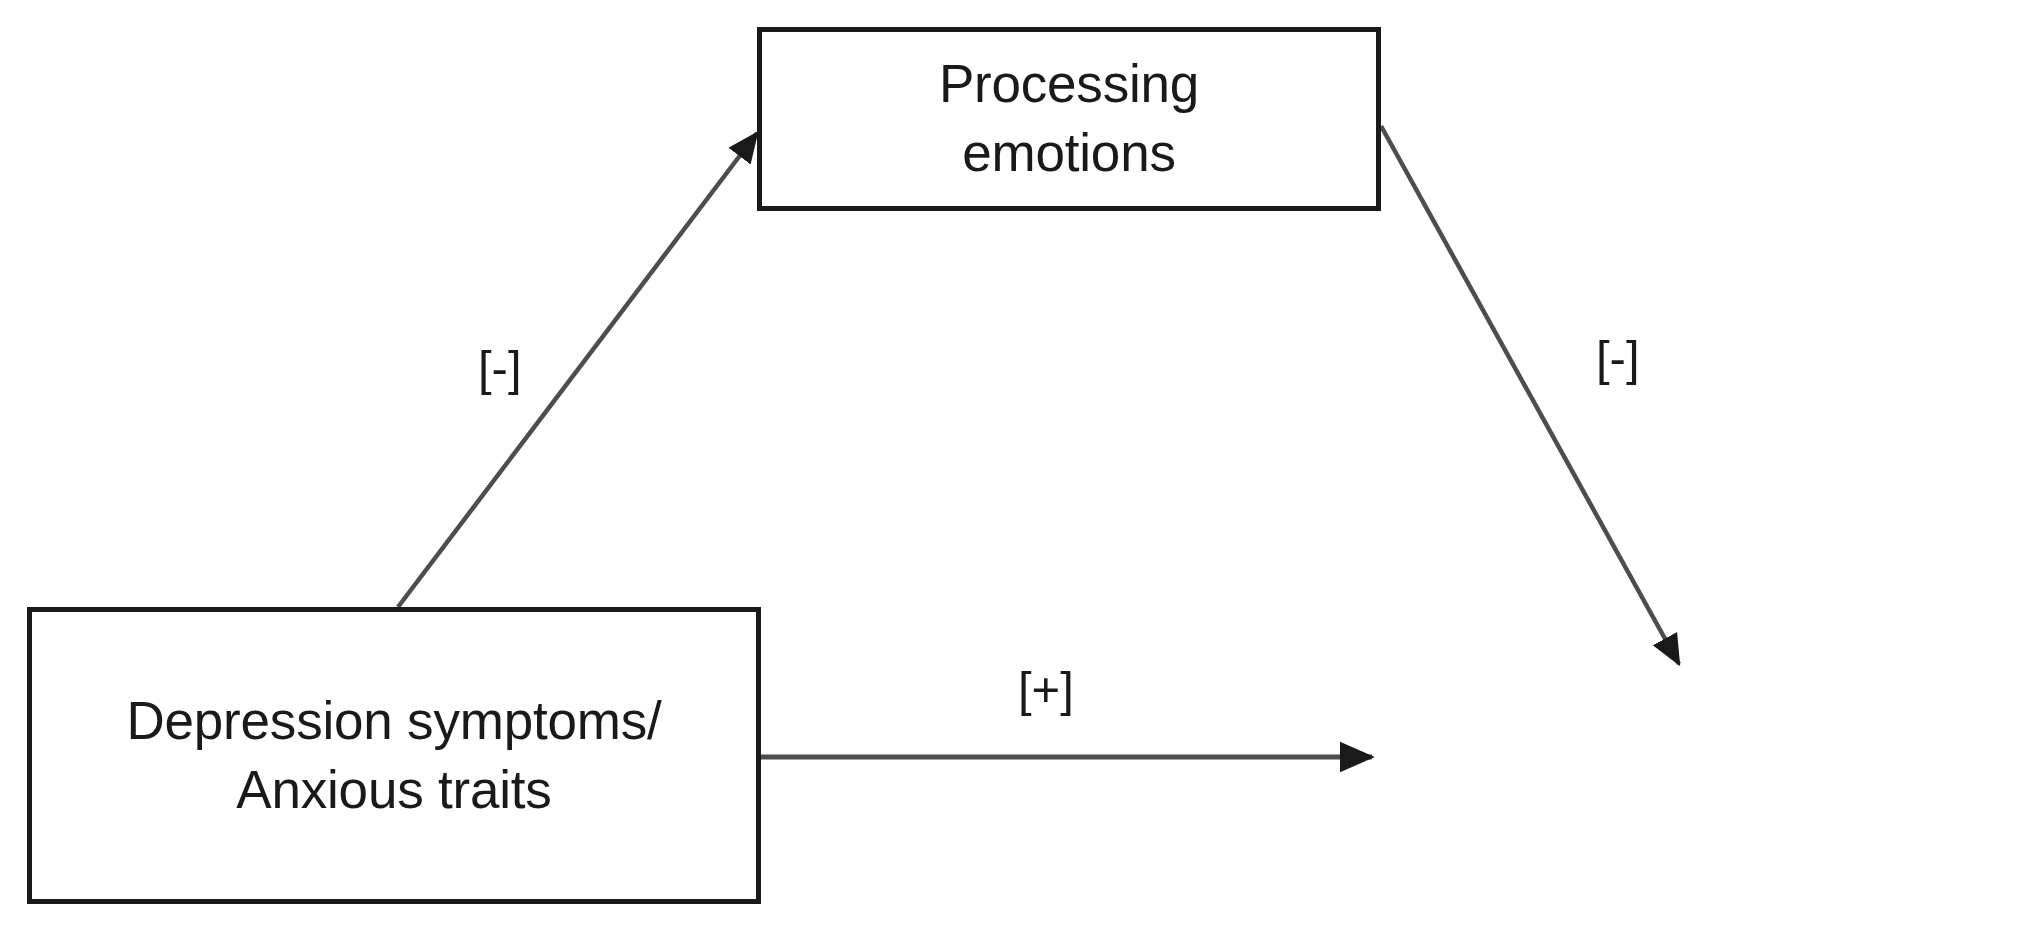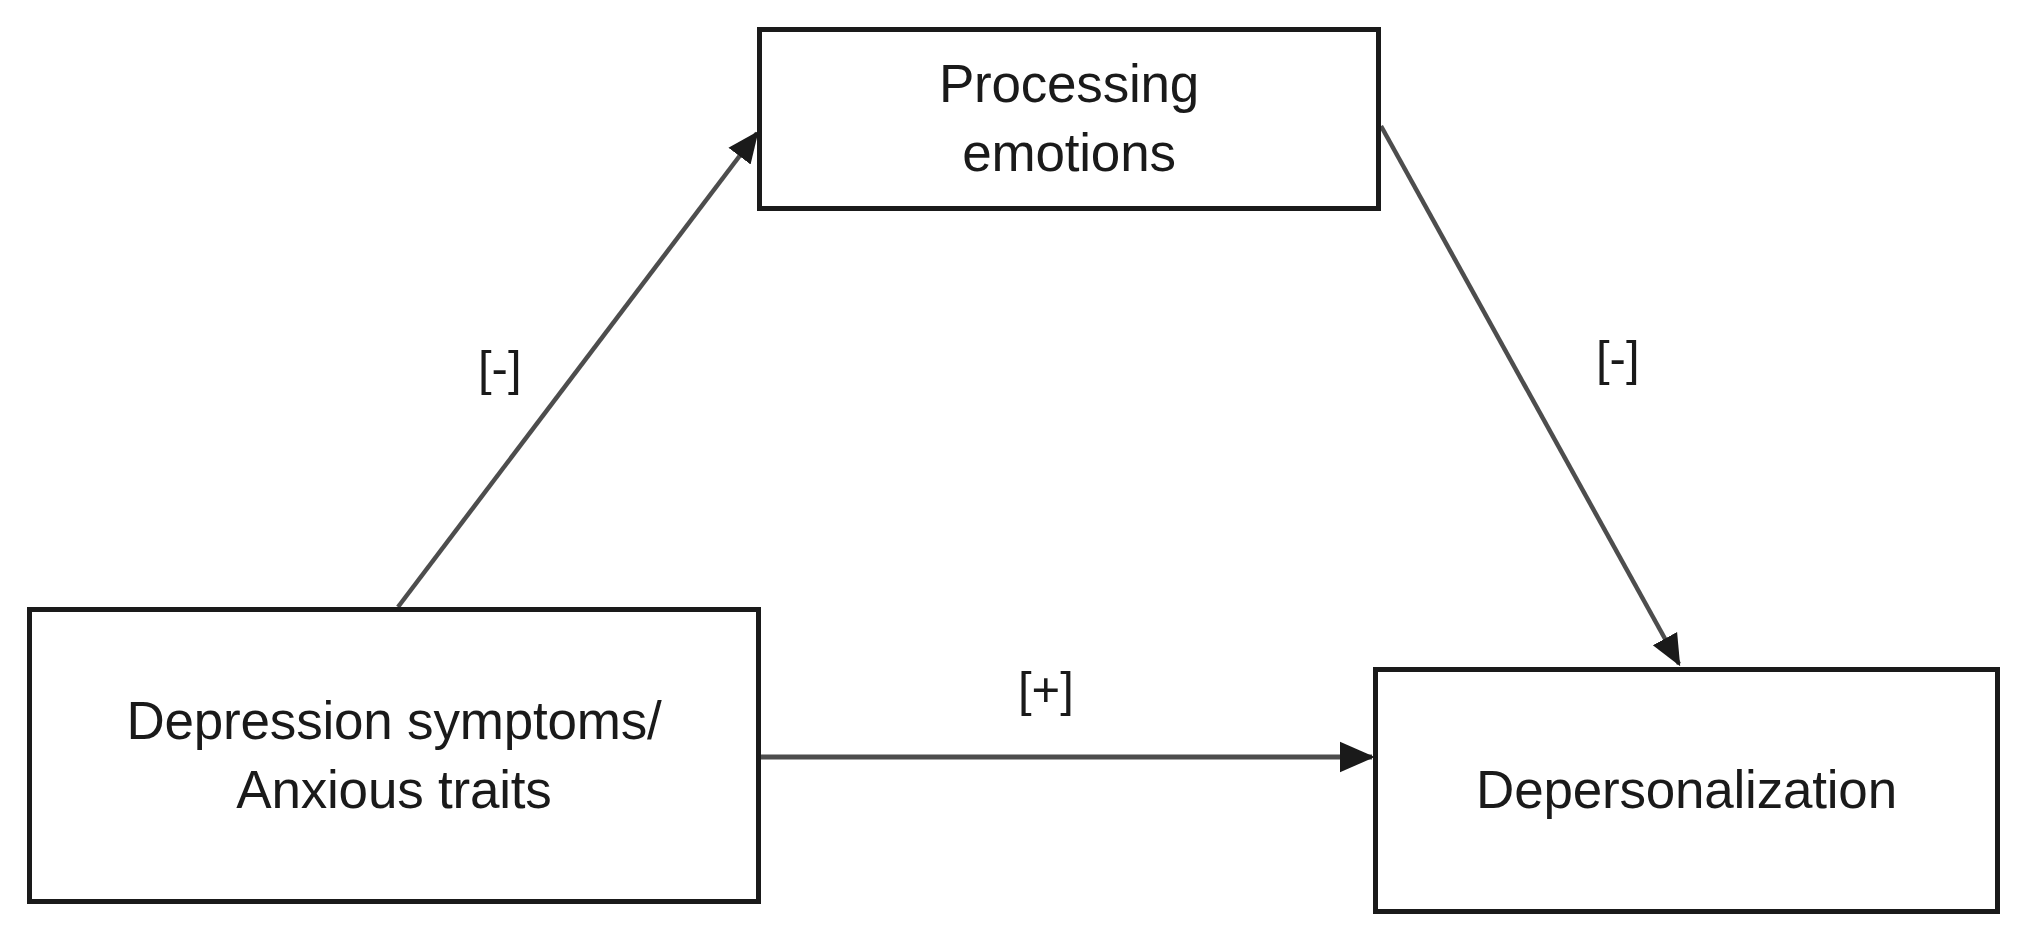--- a/index.html
+++ b/index.html
@@ -104,23 +104,20 @@
   <div class="node" id="node-depression-anxiety">
     <span class="node-label">Depression symptoms/
 Anxious traits</span>
   </div>
 
   <div class="node" id="node-processing-emotions">
     <span class="node-label">Processing
 emotions</span>
   </div>
 
-  <div class="node" id="node-depersonalization">
-    <span class="node-label">Depersonalization</span>
-  </div>
 
   <div class="edge-label" id="edge-label-dep-to-proc">[-]</div>
 
   <div class="edge-label" id="edge-label-proc-to-deper">[-]</div>
 
   <div class="edge-label" id="edge-label-dep-to-deper">[+]</div>
 
 </div>
 
 </body></html>

